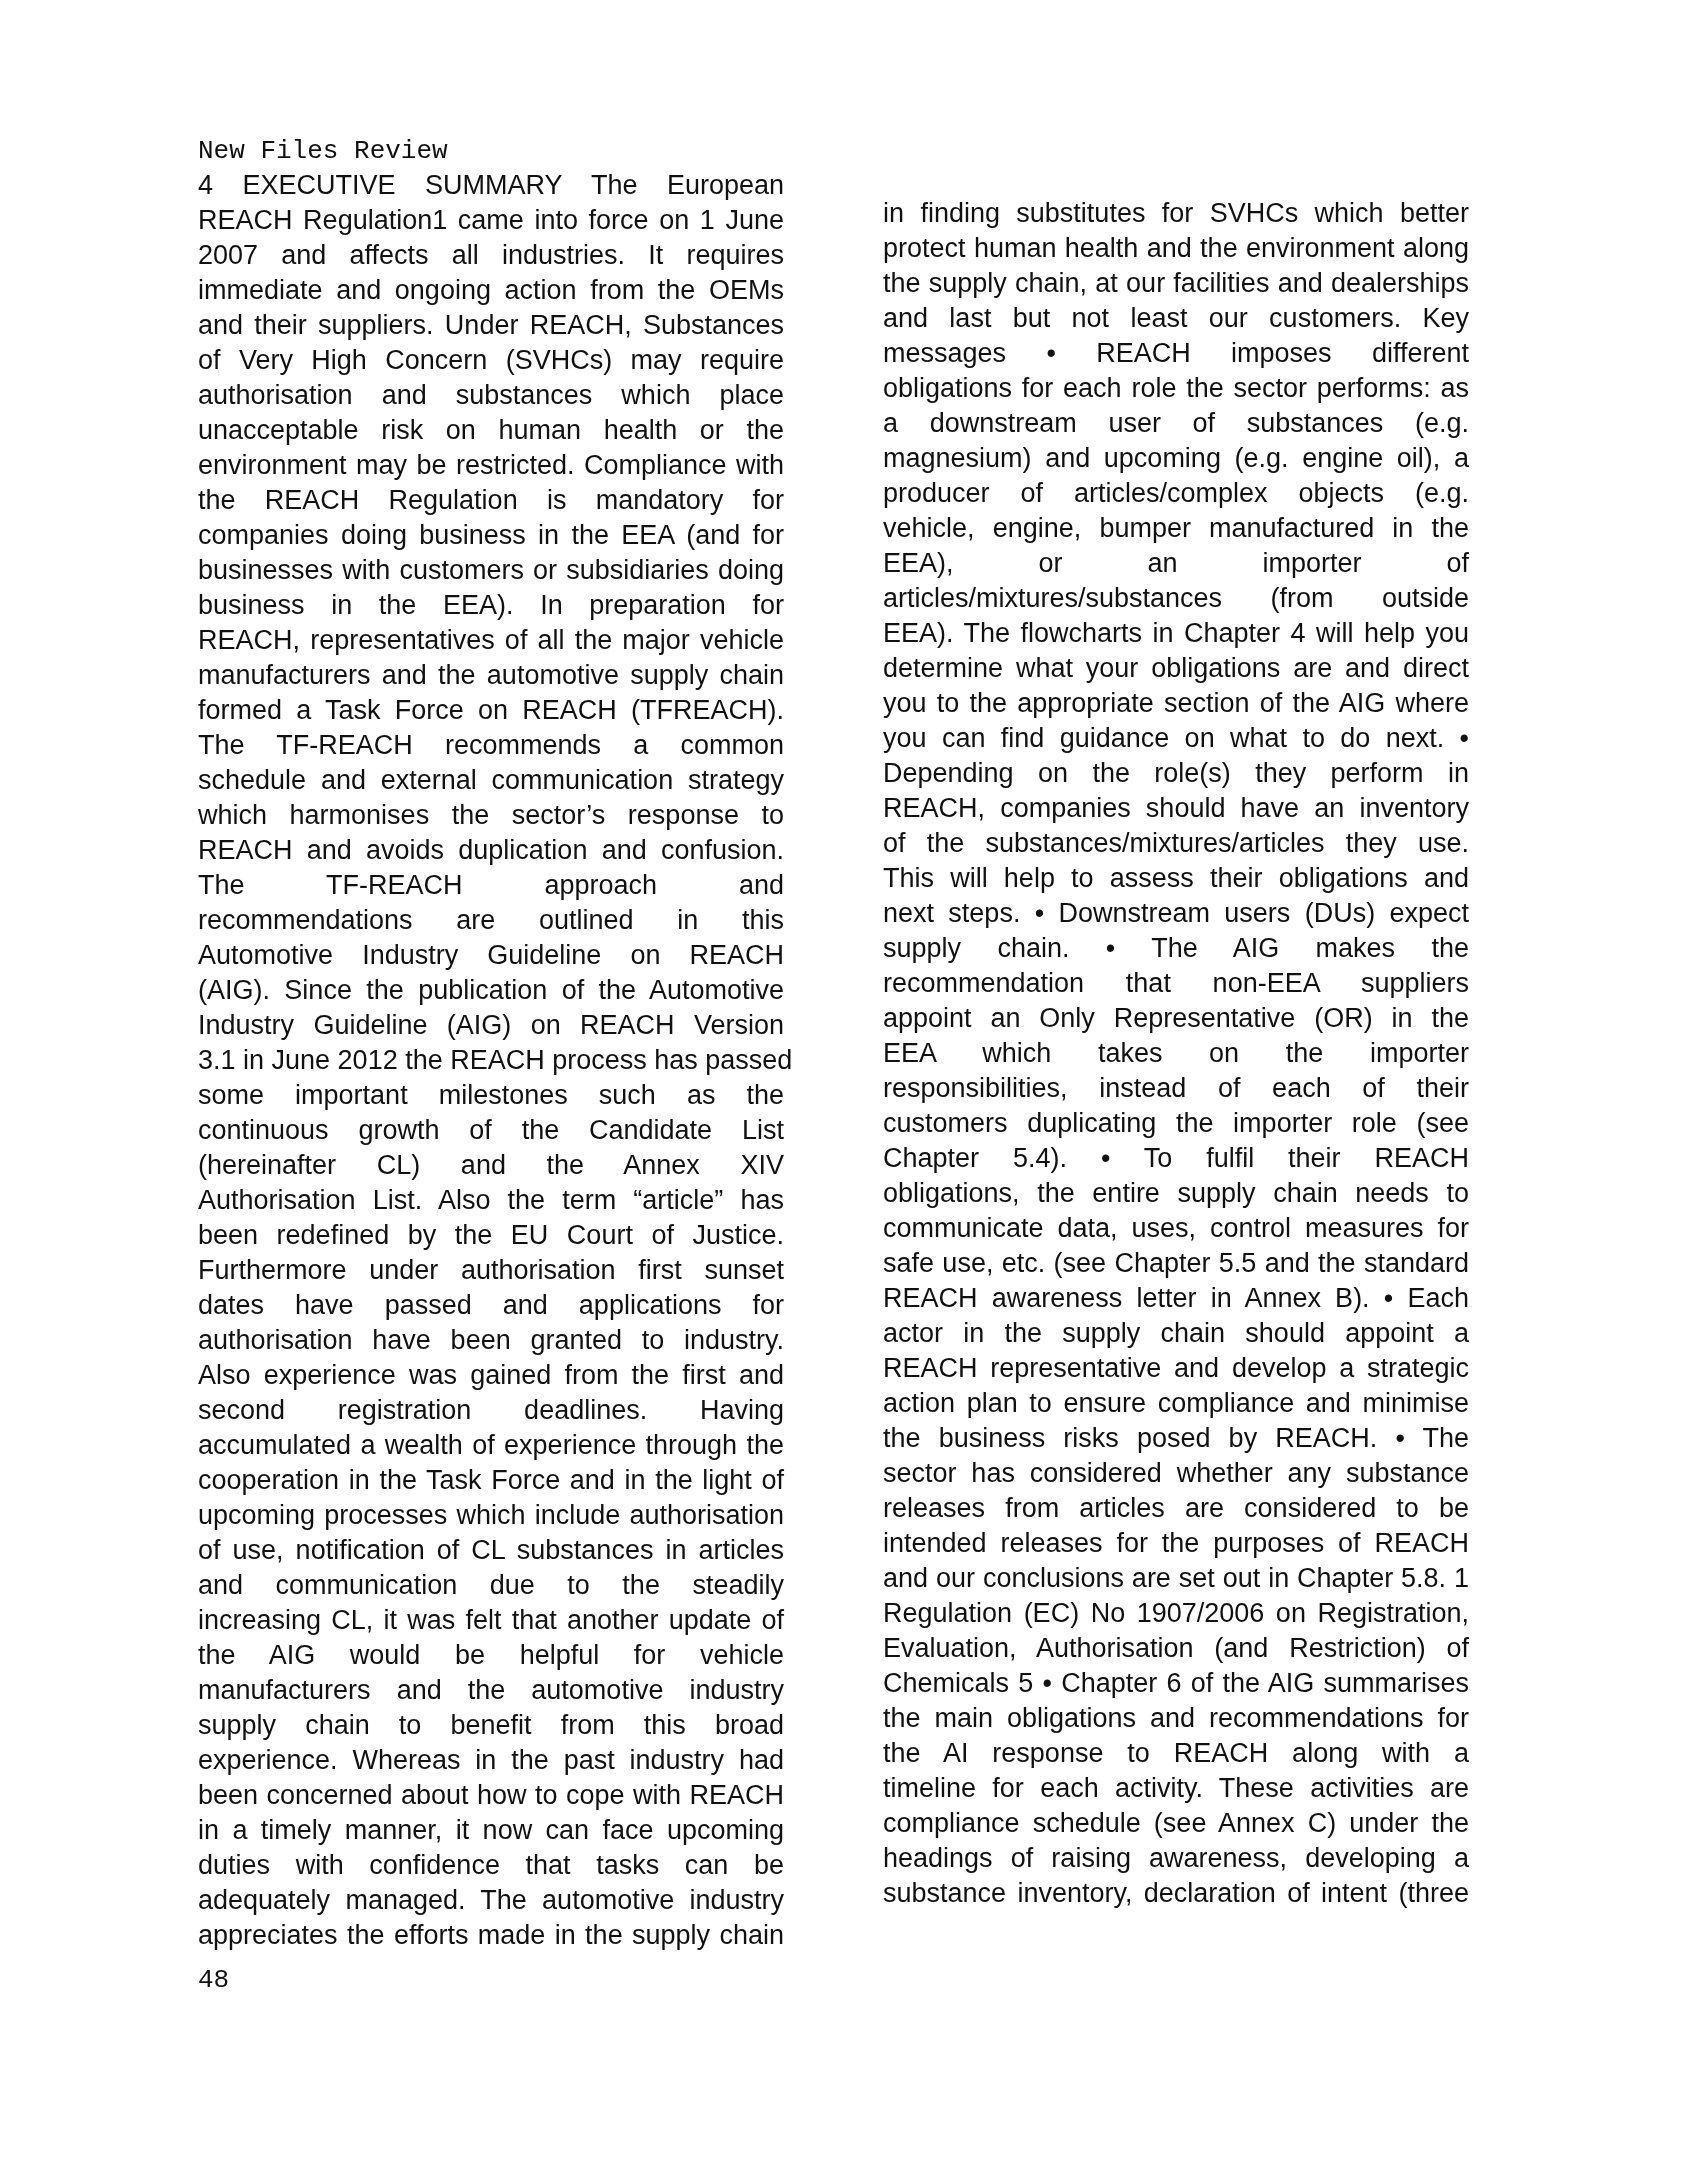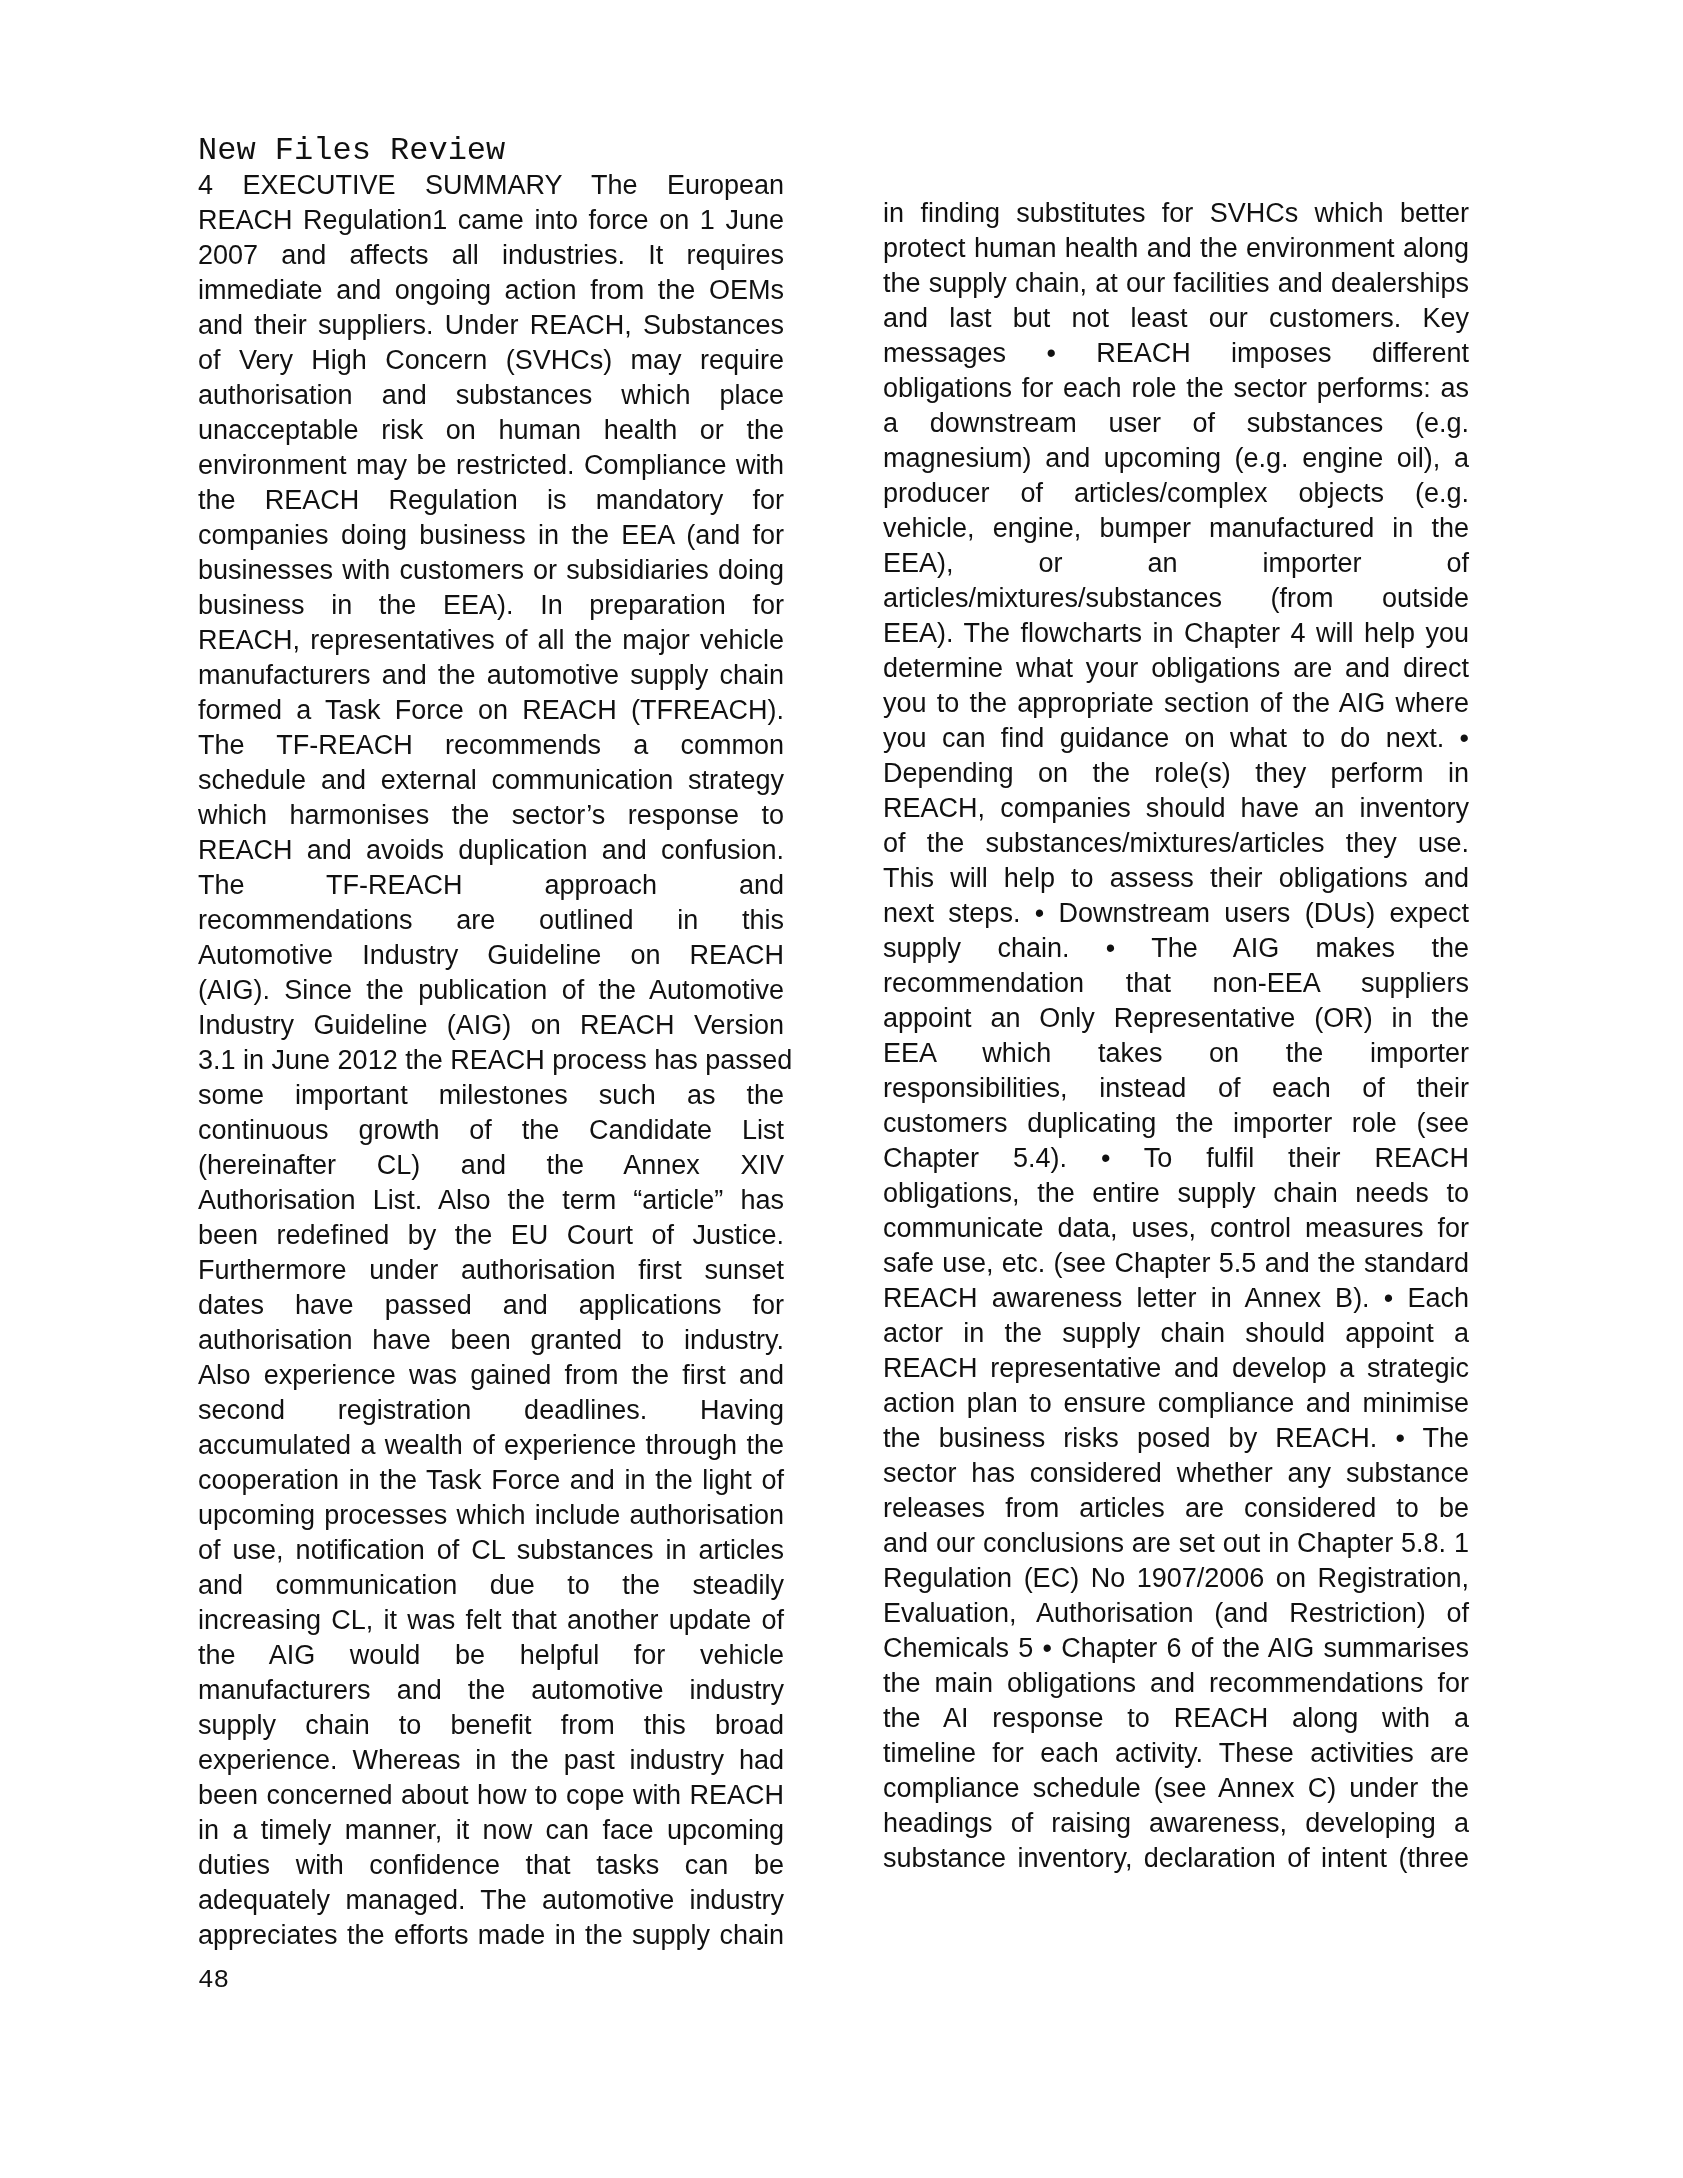--- a/index.html
+++ b/index.html
@@ -1,20 +1,20 @@
 <!DOCTYPE html>
 <html><head>
 <meta charset="utf-8">
 <style>
   html, body { margin: 0; padding: 0; background: #ffffff; }
   body { width: 1683px; height: 2178px; position: relative; overflow: hidden; color: #111111; }
   .header {
     position: absolute; left: 198px; top: 135px;
     font-family: "Liberation Mono", "DejaVu Sans Mono", monospace;
-    font-size: 32px; line-height: 32px; color: #111;
+    font-size: 26px; line-height: 32px; color: #111;
   }
   .col {
     position: absolute; top: 168px; width: 586px;
     font-family: Liberation Sans, sans-serif;
     font-size: 27px; line-height: 35px; color: #111;
   }
   .col.left { left: 198px; }
   .col.right { left: 883px; margin-top: 28px; }
   .line {
     display: block; white-space: nowrap; height: 35px;
@@ -116,20 +116,21 @@
     <span class="line">obligations, the entire supply chain needs to</span>
     <span class="line">communicate data, uses, control measures for</span>
     <span class="line">safe use, etc. (see Chapter 5.5 and the standard</span>
     <span class="line">REACH awareness letter in Annex B). • Each</span>
     <span class="line">actor in the supply chain should appoint a</span>
     <span class="line">REACH representative and develop a strategic</span>
     <span class="line">action plan to ensure compliance and minimise</span>
     <span class="line">the business risks posed by REACH. • The</span>
     <span class="line">sector has considered whether any substance</span>
     <span class="line">releases from articles are considered to be</span>
+    <span class="line">intended releases for the purposes of REACH</span>
     <span class="line">and our conclusions are set out in Chapter 5.8. 1</span>
     <span class="line">Regulation (EC) No 1907/2006 on Registration,</span>
     <span class="line">Evaluation, Authorisation (and Restriction) of</span>
     <span class="line">Chemicals 5 • Chapter 6 of the AIG summarises</span>
     <span class="line">the main obligations and recommendations for</span>
     <span class="line">the AI response to REACH along with a</span>
     <span class="line">timeline for each activity. These activities are</span>
     <span class="line">compliance schedule (see Annex C) under the</span>
     <span class="line">headings of raising awareness, developing a</span>
     <span class="line">substance inventory, declaration of intent (three</span>

